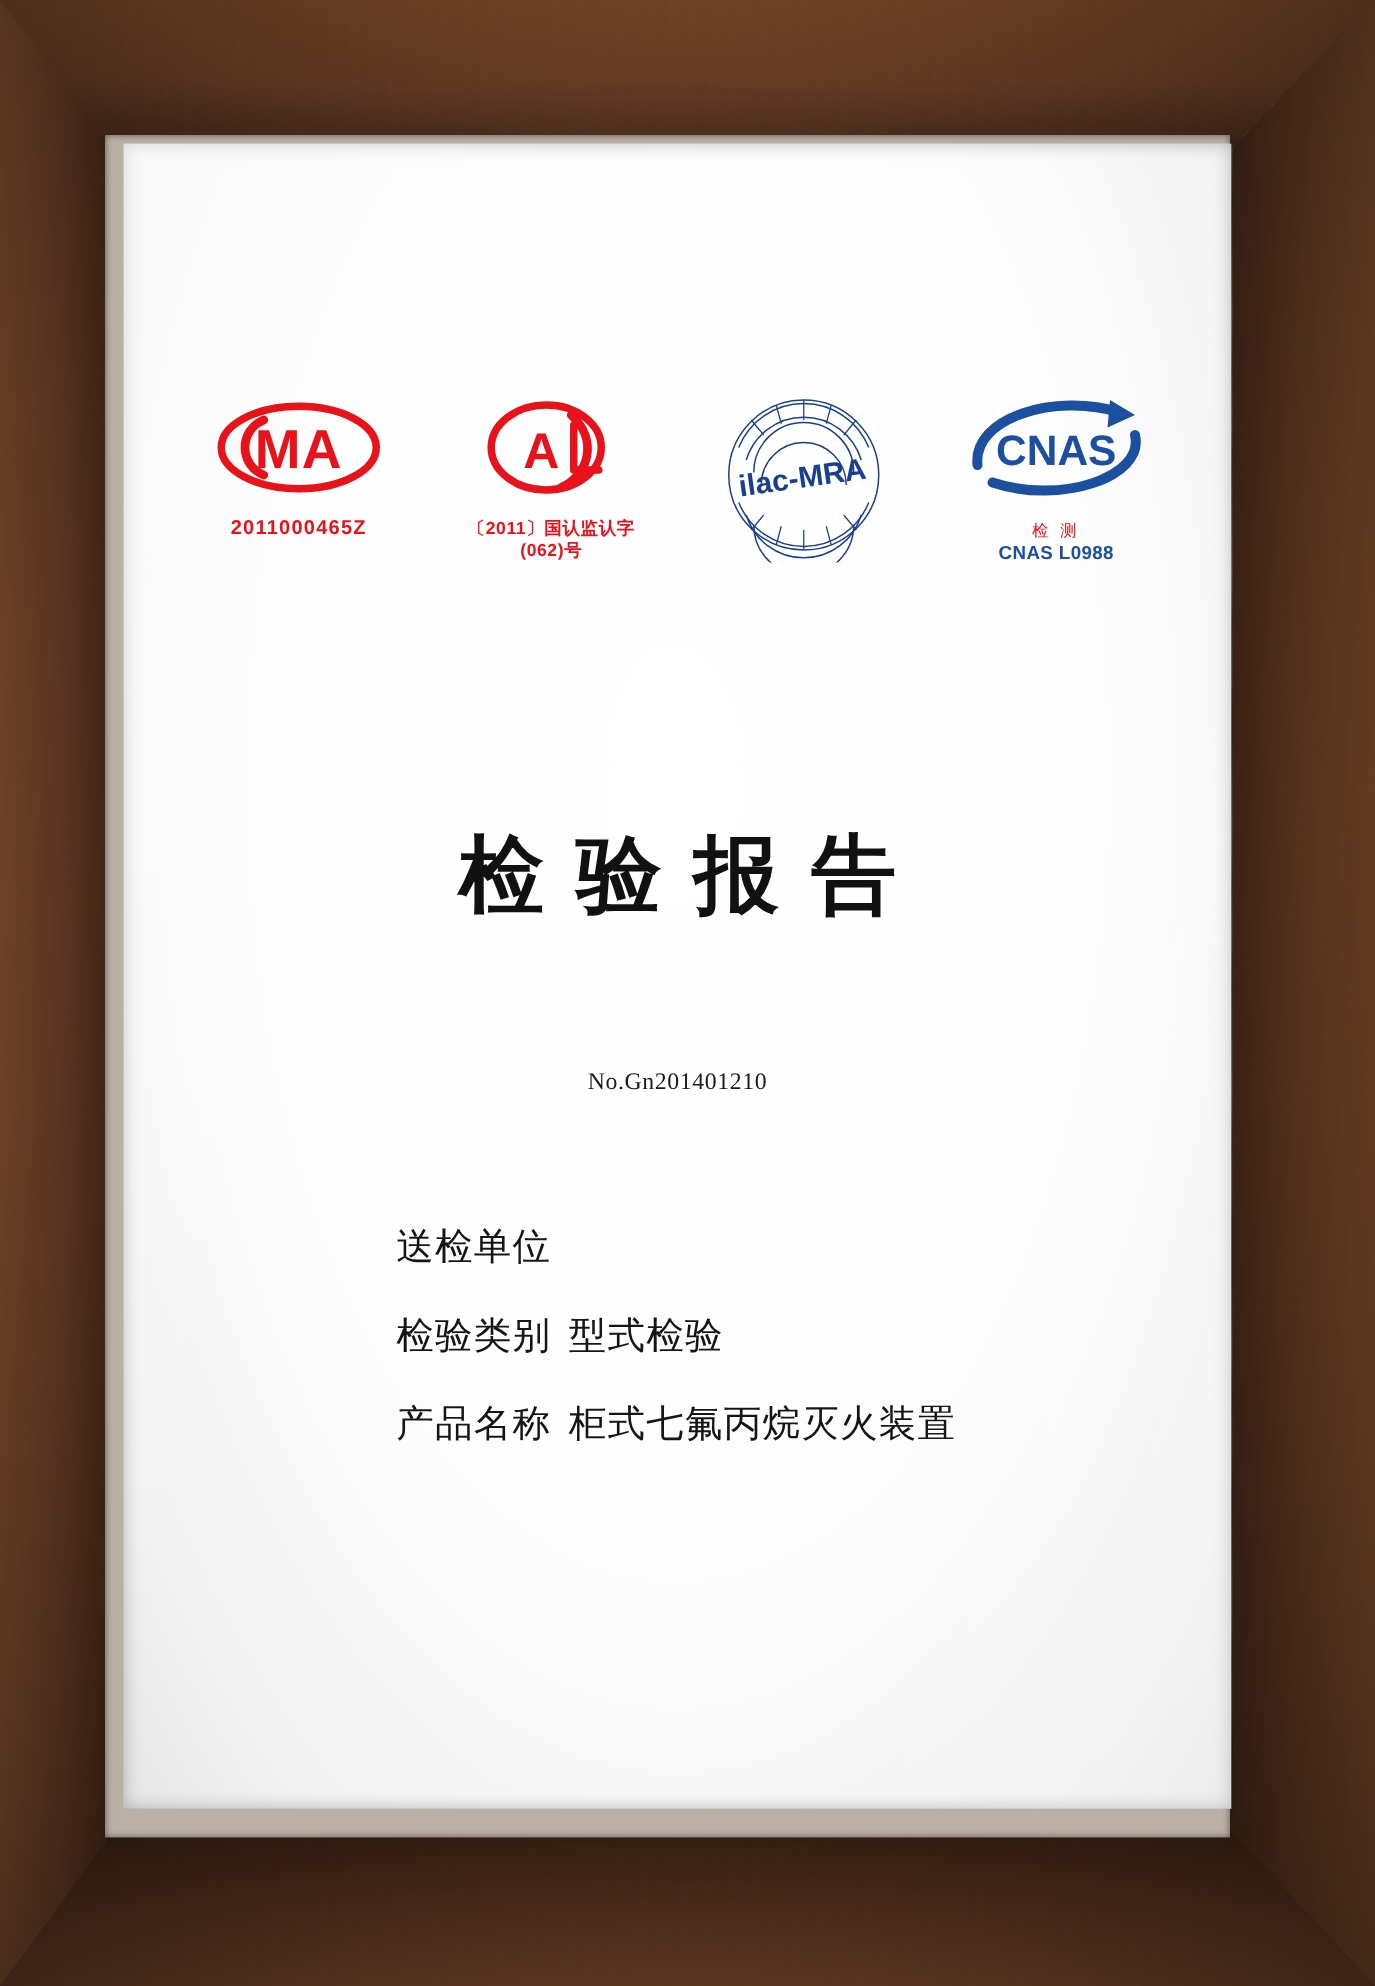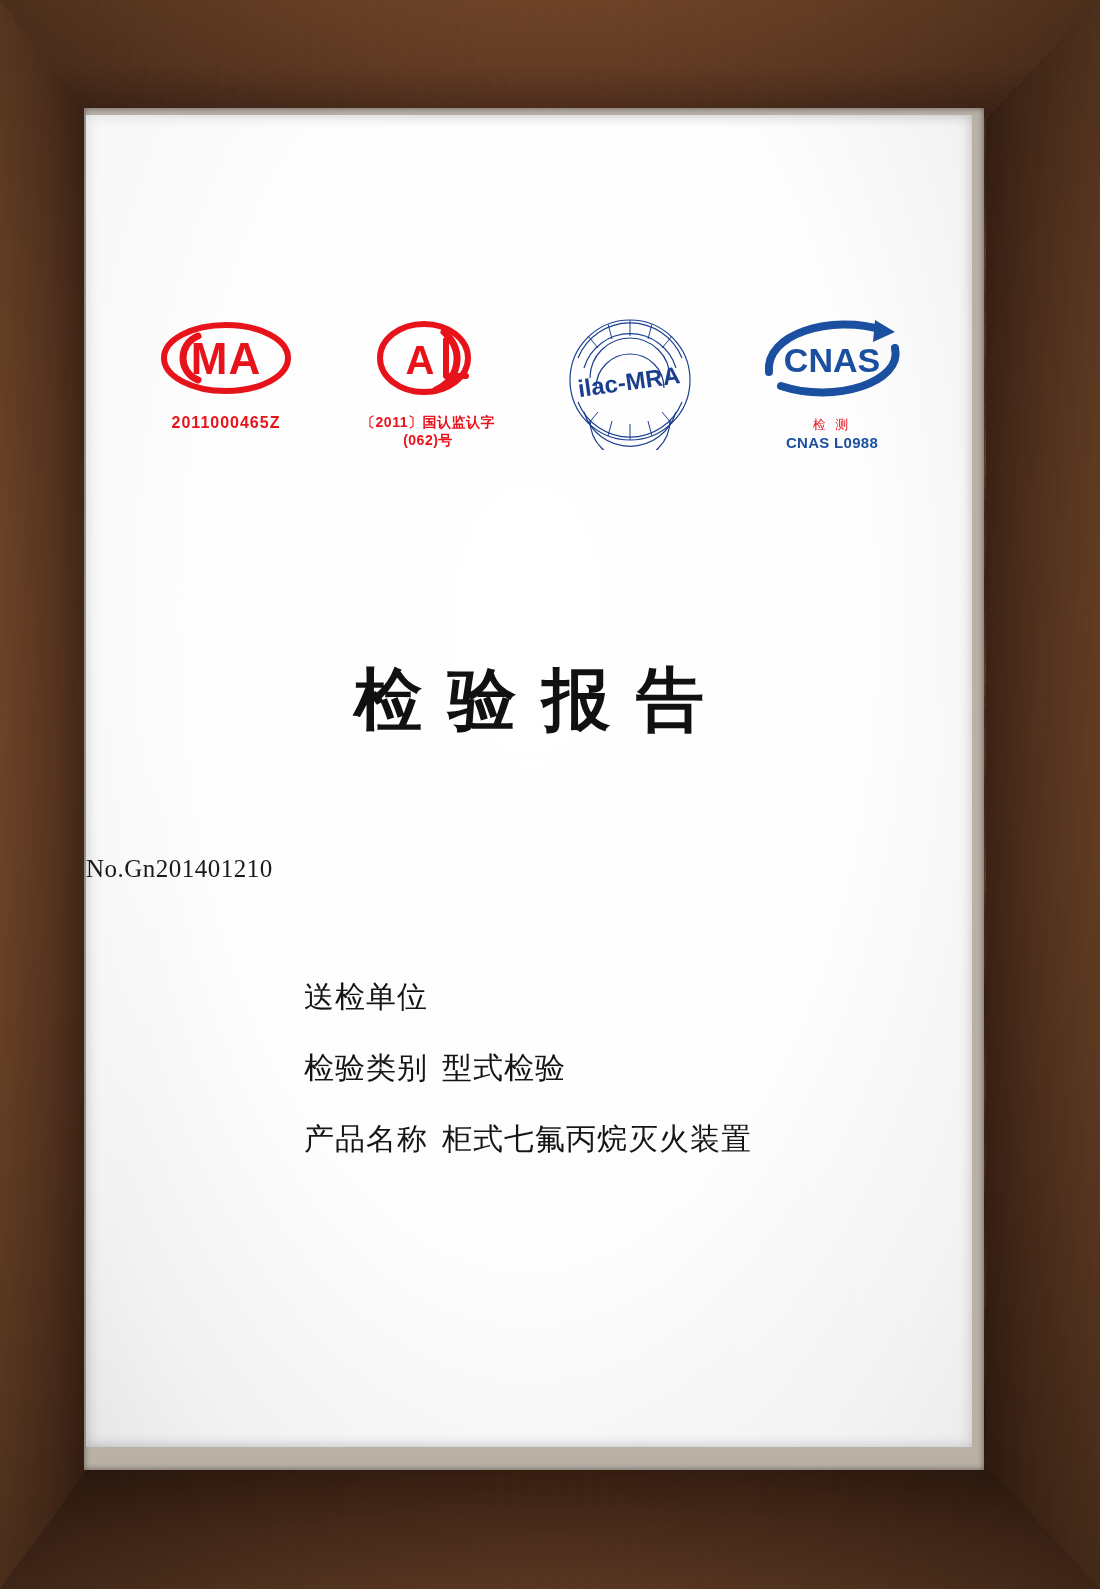--- a/index.html
+++ b/index.html
@@ -77,21 +77,21 @@
     position: absolute;
     left: 84px;
     top: 108px;
     width: 900px;
     height: 1362px;
     background: #b9b0a6;
     box-shadow: inset 0 0 6px rgba(0,0,0,0.5);
   }
   .sheet {
     position: absolute;
-    left: 86px;
+    left: 99px;
     top: 115px;
     width: 886px;
     height: 1332px;
     background:
       radial-gradient(ellipse at 50% 38%, #ffffff 0%, #fdfdfd 55%, #f1f1f1 85%, #e6e6e6 100%);
     box-shadow: 0 0 14px rgba(0,0,0,0.25) inset;
   }
   .sheet-gloss {
     position: absolute;
     inset: 0;
@@ -139,22 +139,23 @@
     font-size: 68px;
     font-weight: 900;
     letter-spacing: 26px;
     text-indent: 26px;
     color: #111;
   }
   .report-no {
     position: absolute;
     left: 0; right: 0;
     top: 740px;
+    text-align: center;
     font-family: "Liberation Serif", "DejaVu Serif", serif;
-    font-size: 25px;
+    font-size: 19px;
     color: #1a1a1a;
     letter-spacing: 0.5px;
   }
 
   
   .fields {
     position: absolute;
     left: 218px;
     top: 862px;
     width: 640px;

